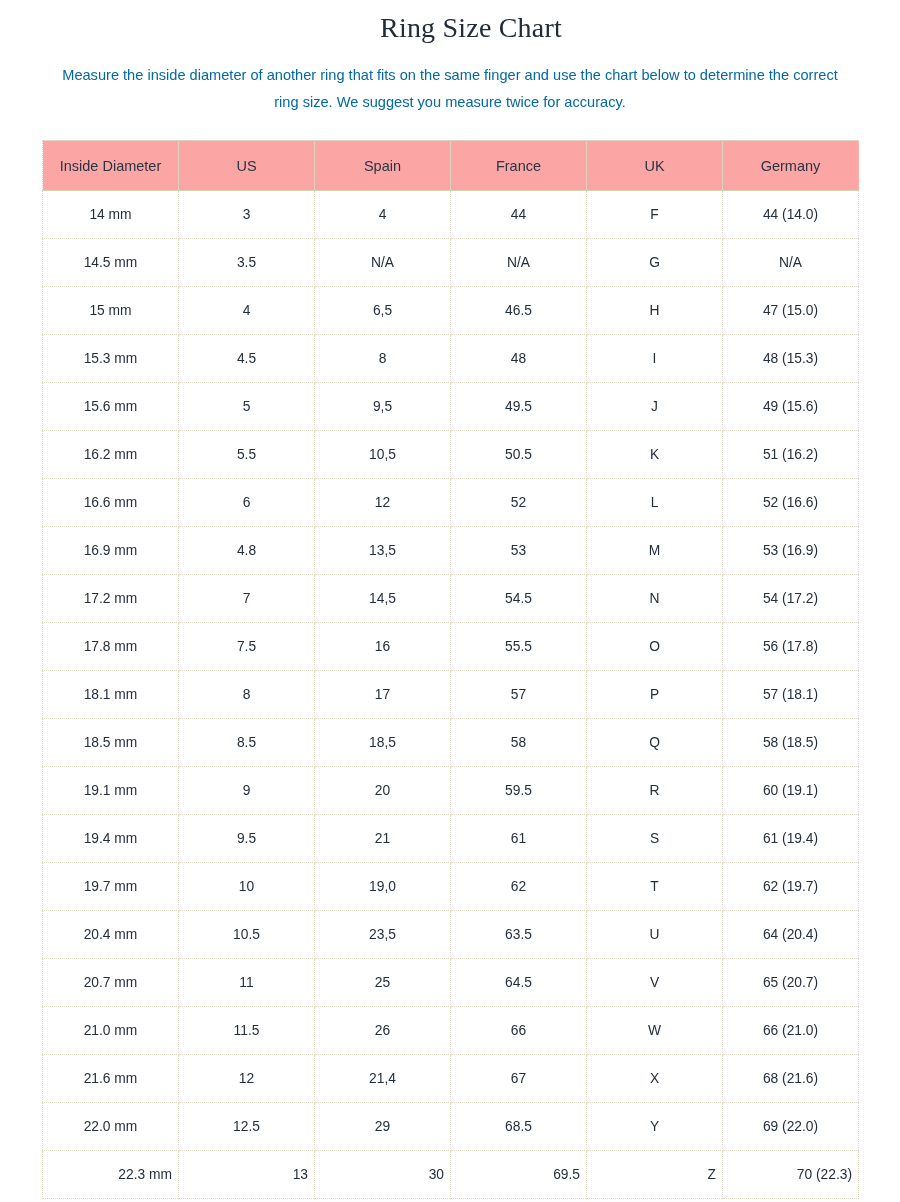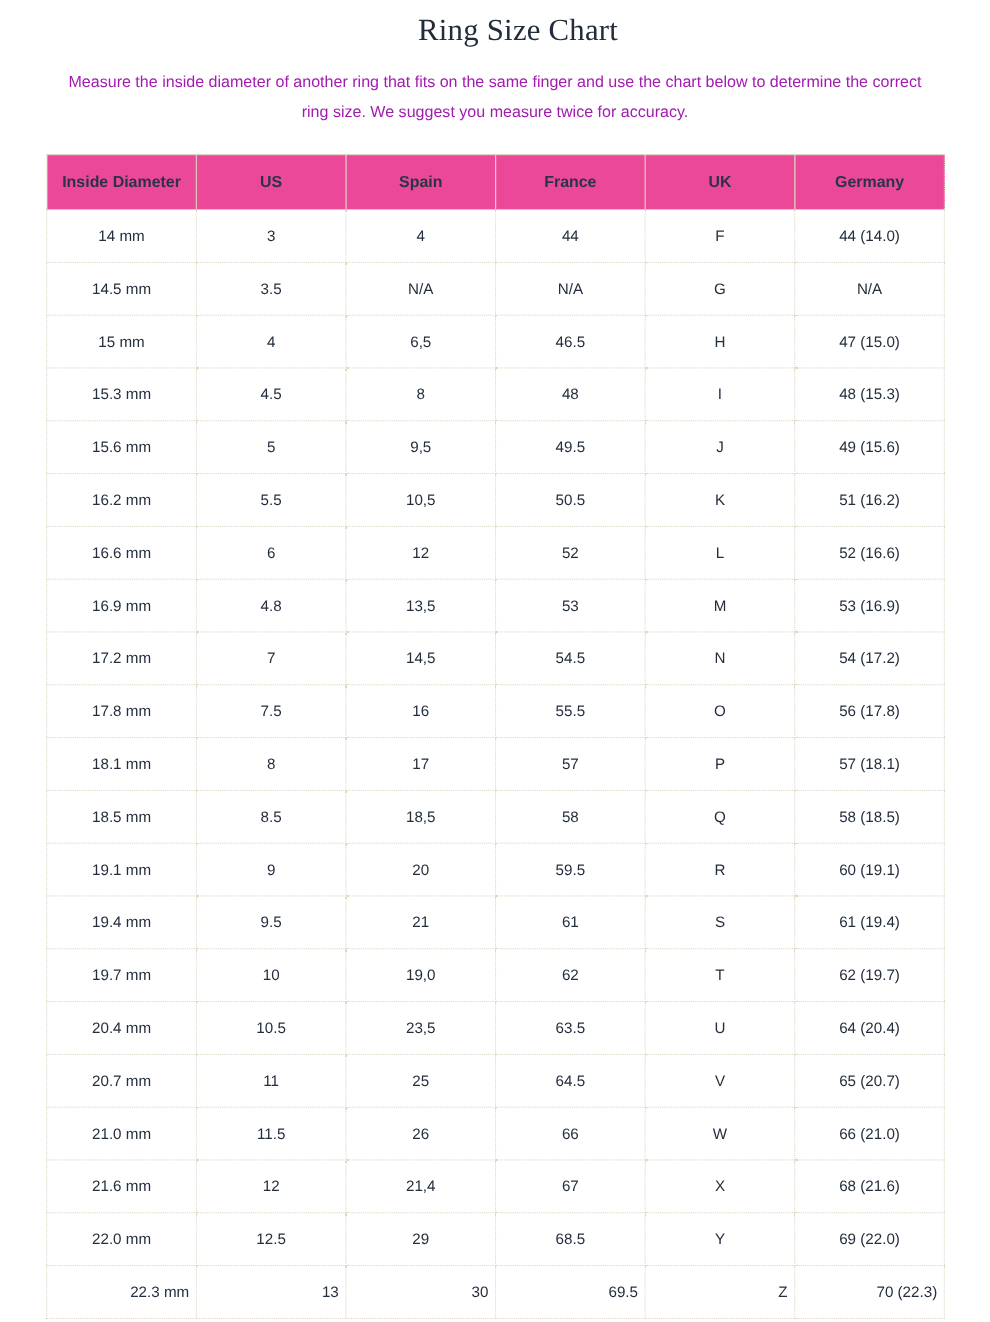--- a/index.html
+++ b/index.html
@@ -37,21 +37,21 @@
   }
 
   .page-subtitle {
     margin: 0 auto;
     padding-top: 16px;
     width: 790px;
     font-family: "Liberation Sans", sans-serif;
     font-size: 14.6px;
     line-height: 27px;
     text-align: center;
-    color: #a21caf;
+    color: #0369a1;
   }
 
   .table-wrap {
     margin: 24px auto 0 auto;
     width: 816px;
   }
 
   table.size-chart {
     width: 816px;
     border-collapse: collapse;
@@ -59,23 +59,23 @@
     border-top: 1px solid #ddd5c2;
     border-left: 1px dotted #ded6c3;
     border-right: 1px dotted #ded6c3;
     border-bottom: 1px dotted #ded6c3;
   }
 
   table.size-chart col.c-first { width: 136px; }
   table.size-chart col.c-rest  { width: 136px; }
 
   table.size-chart thead th {
-    background: #ec4899;
+    background: #fca5a5;
     font-family: "Liberation Sans", sans-serif;
-    font-weight: 700;
+    font-weight: 400;
     font-size: 14.5px;
     line-height: 18px;
     color: #2b3444;
     height: 50px;
     padding: 0 6px;
     text-align: center;
     vertical-align: middle;
     border-right: 1px solid #dbd2bd;
     border-bottom: 1px solid #d8cfb9;
     box-sizing: border-box;

